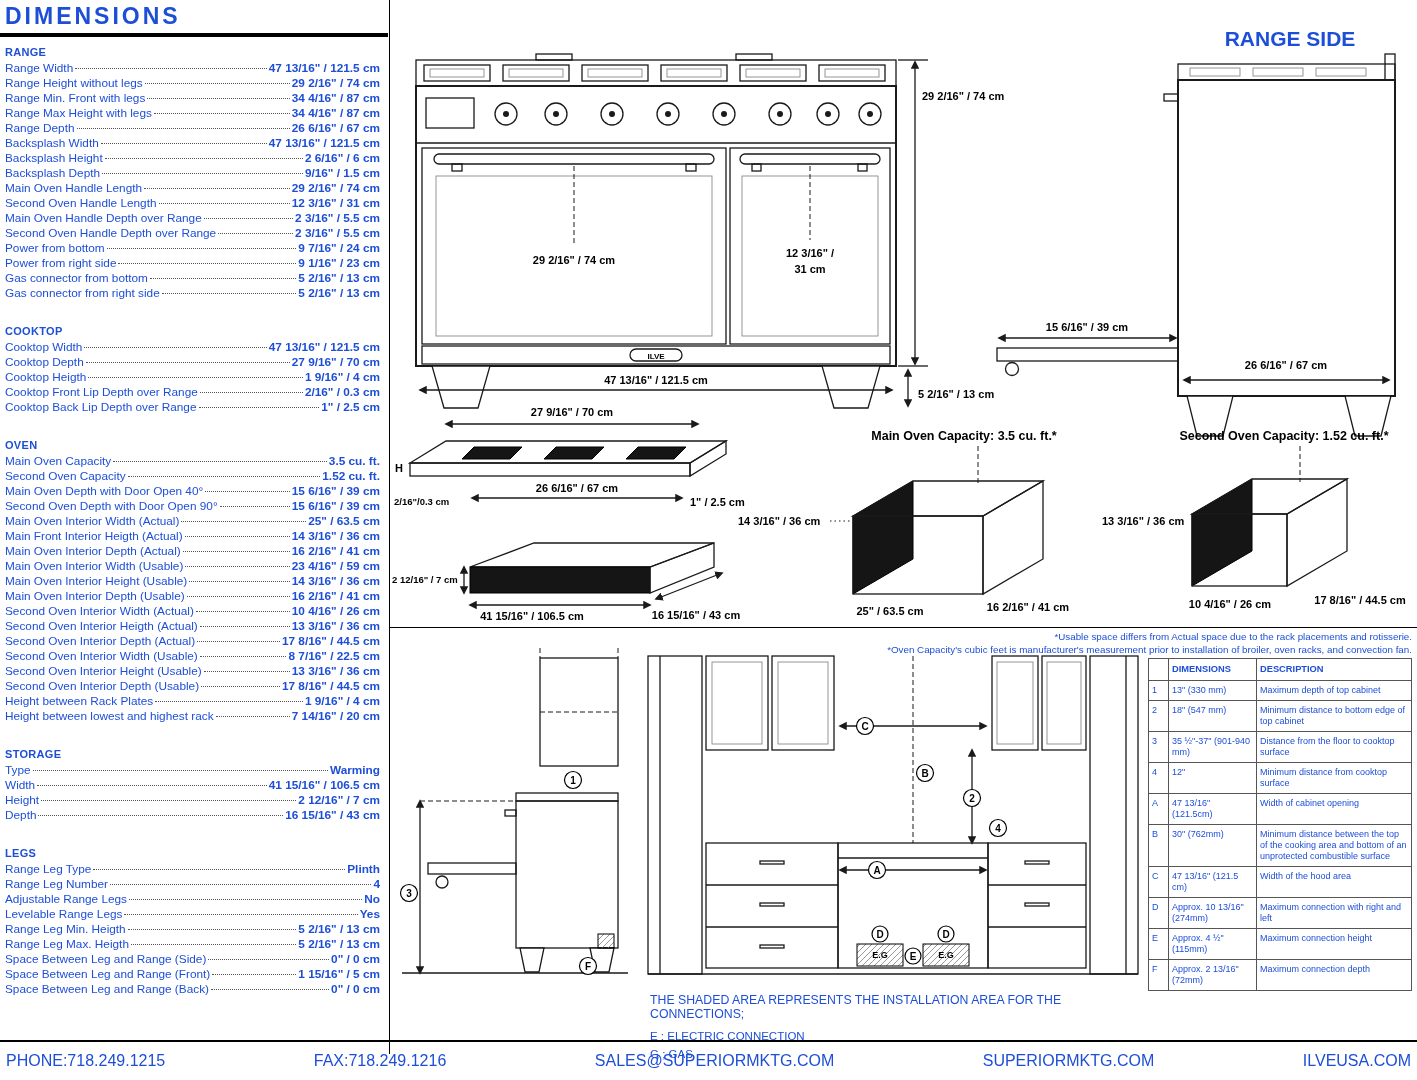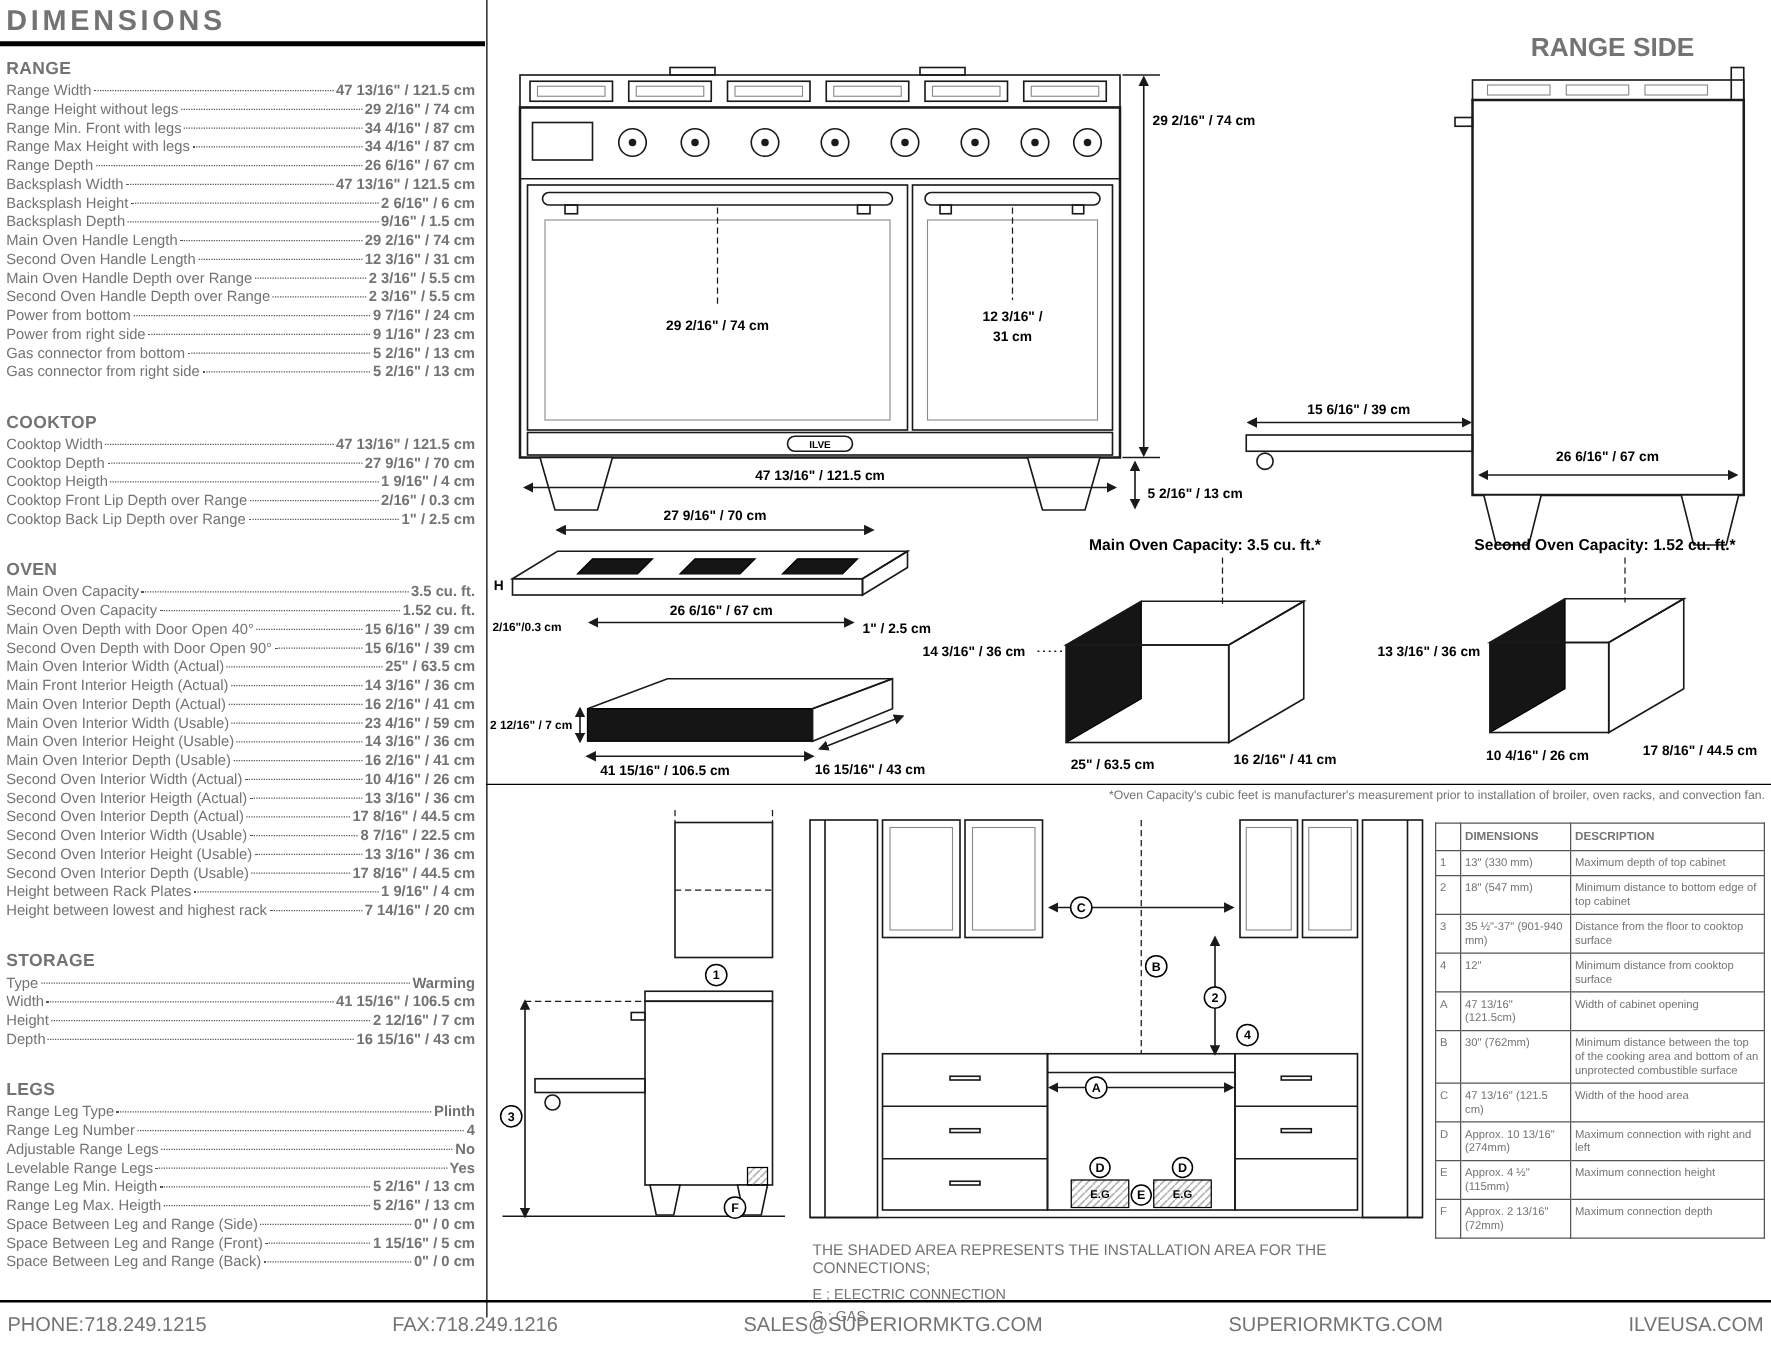--- a/index.html
+++ b/index.html
@@ -1,26 +1,26 @@
 <!DOCTYPE html>
 <html><head>
 <meta charset="utf-8">
 <style>
   *{box-sizing:border-box;margin:0;padding:0;}
   html,body{background:#fff;}
-  .page{position:relative;width:1417px;height:1080px;background:#fff;color:#737373;
+  .page{position:relative;width:1417px;height:1080px;background:#fff;color:#1d4ed8;
         font-family:"Liberation Sans",sans-serif;overflow:hidden;}
 
   
   .left-col{position:absolute;left:0;top:0;width:388px;height:1054px;padding:3px 8px 0 5px;}
   .doc-title{font-size:23px;font-weight:bold;letter-spacing:3px;border-bottom:4px solid #000;
              padding:0 0 3px 5px;margin:0 -8px 0 -5px;}
   .spec-section{margin-top:24px;}
   .spec-section:first-child{margin-top:9px;}
-  .spec-title{font-size:14px;font-weight:bold;margin-bottom:3px;letter-spacing:.3px;}
+  .spec-title{font-size:11px;font-weight:bold;margin-bottom:3px;letter-spacing:.3px;}
   .spec-row{display:flex;align-items:baseline;font-size:11.8px;line-height:15px;white-space:nowrap;overflow:hidden;}
   .spec-dots{flex:1;min-width:6px;border-bottom:1.5px dotted #555;margin:0 2px;transform:translateY(-3px);}
   .spec-value{font-weight:bold;}
 
   
   .divider-v{position:absolute;left:389px;top:0;height:1054px;border-left:1.5px solid #000;}
   .divider-h{position:absolute;left:389px;top:627px;width:1028px;border-top:1.5px solid #000;}
 
   
   .front-title{position:absolute;left:396px;top:27px;width:540px;text-align:center;font-size:19px;font-weight:bold;}
@@ -546,20 +546,21 @@
       <rect x="90" y="88" width="95" height="72" class="ln"></rect>
     </g>
     <g>
       <text x="0" y="99" class="dim">13 3/16" / 36 cm</text>
       <text x="128" y="182" text-anchor="middle" class="dim">10 4/16" / 26 cm</text>
       <text x="258" y="178" text-anchor="middle" class="dim">17 8/16" / 44.5 cm</text>
     </g>
   </svg>
 
   <div class="footnotes">
+    <div>*Usable space differs from Actual space due to the rack placements and rotisserie.</div>
     <div>*Oven Capacity's cubic feet is manufacturer's measurement prior to installation of broiler, oven racks, and convection fan.</div>
   </div>
 
   <svg class="install-side-svg" viewBox="0 0 235 340">
     <defs>
       <marker id="aI" viewBox="0 0 10 10" refX="8" refY="5" markerWidth="6.5" markerHeight="6.5" orient="auto-start-reverse">
         <path d="M0,0 L10,5 L0,10 z" fill="#1a1a1a"></path>
       </marker>
       <pattern id="hS" width="6" height="6" patternUnits="userSpaceOnUse">
         <path d="M0,6 L6,0" stroke="#999" stroke-width="1"></path>

